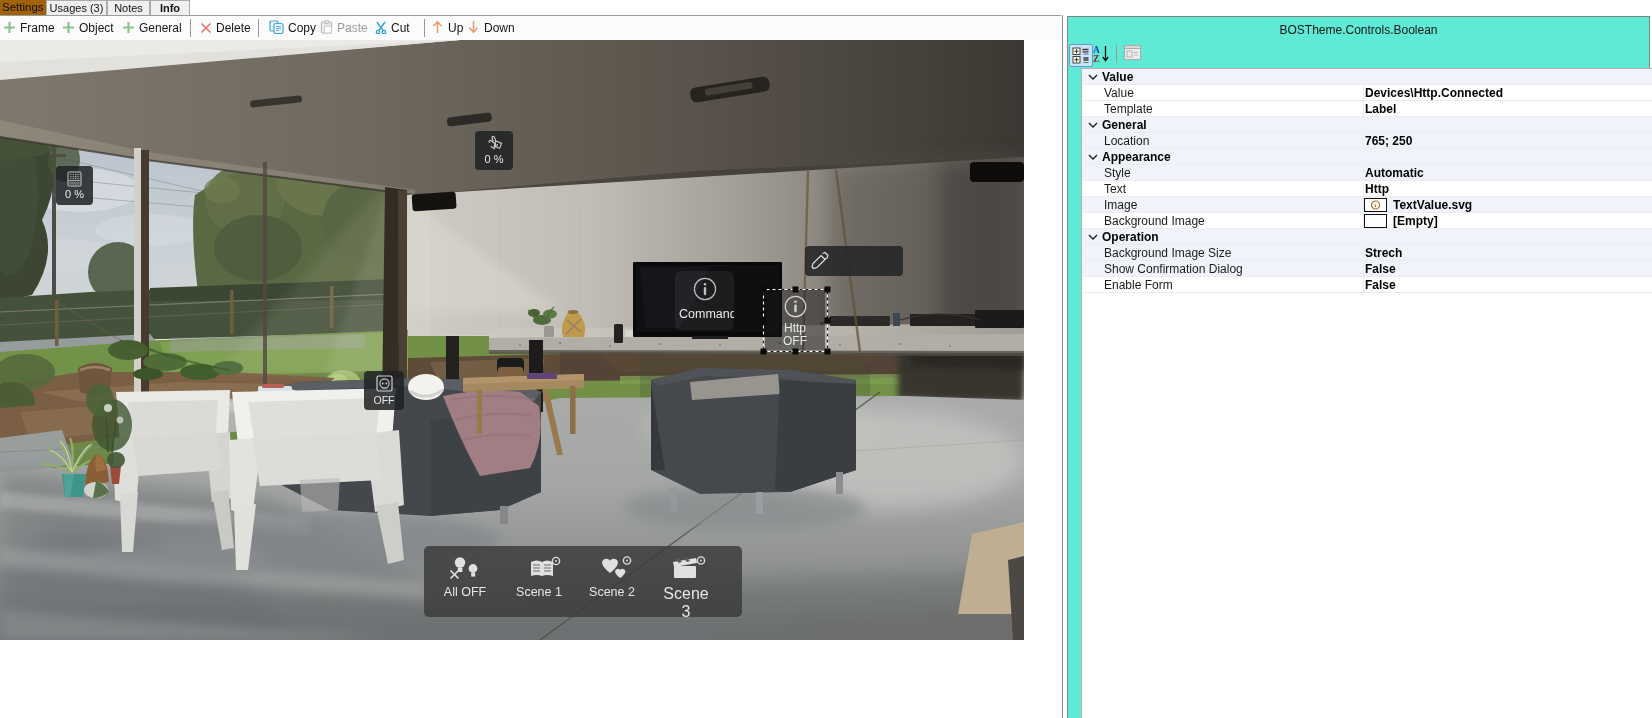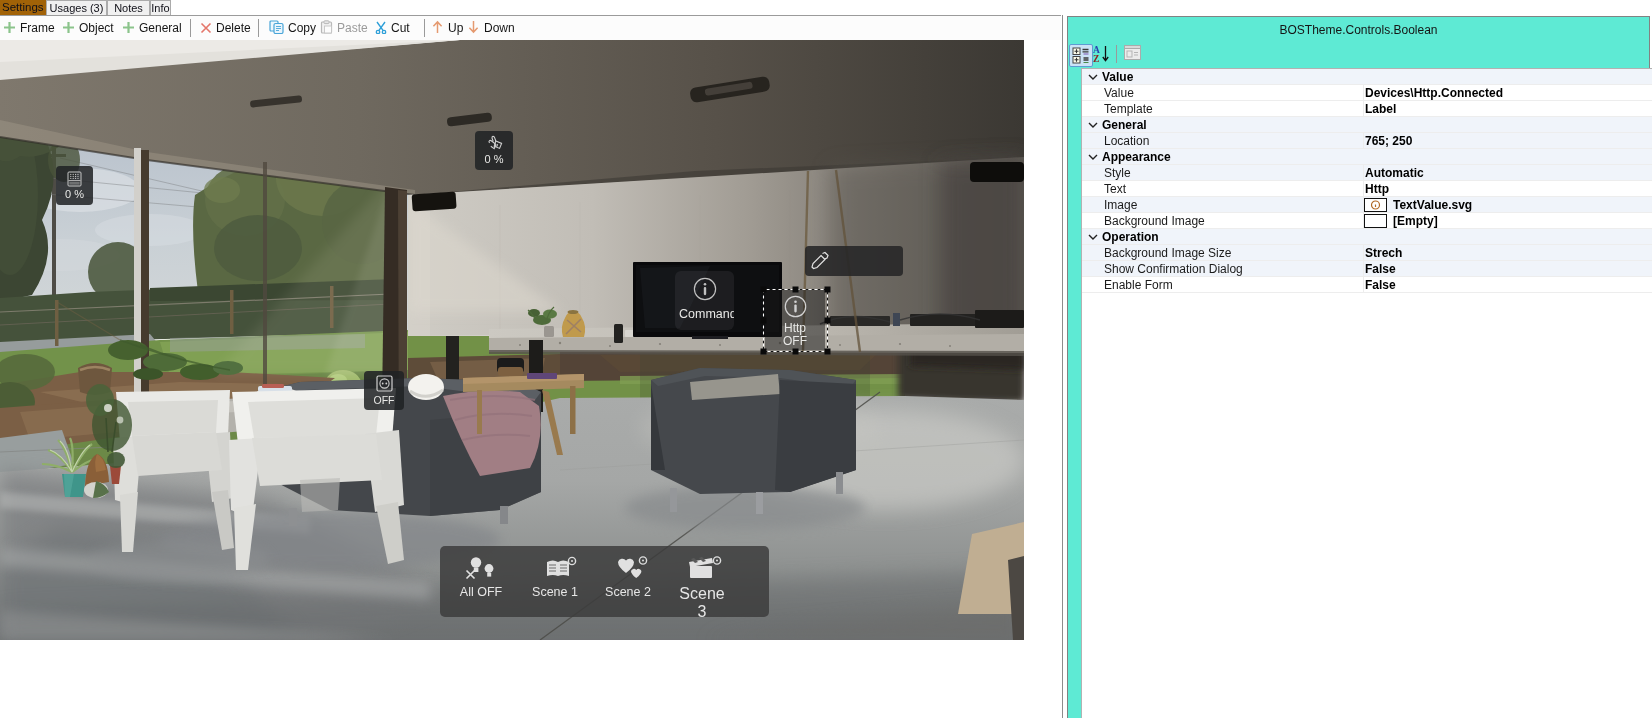--- a/index.html
+++ b/index.html
@@ -39,21 +39,21 @@
 .grow.cat{font-weight:bold;}
 .grow.cat .nm{left:20px;color:#000;}
 .vcolline{position:absolute;left:281px;top:0;bottom:0;width:1px;background:#ededed;}
 </style>
 </head>
 <body>
 
 <div class="tab active" style="left:0;width:46px;text-align:left;padding-left:2px;">Settings</div>
 <div class="tab" style="left:46px;width:61px;">Usages (3)</div>
 <div class="tab" style="left:107px;width:43px;">Notes</div>
-<div class="tab" style="left:150px;width:21px;">Info</div>
+<div class="tab" style="left:150px;width:40px;font-weight:bold;">Info</div>
 <div class="tabline"></div>
 
 <div class="toolbar">
  <span class="tbi" style="left:3px;"><svg width="13" height="13">
         <path d="M6.5 1v11M1 6.5h11" stroke="#8bc48b" stroke-width="2.2" fill="none"></path>
       </svg>Frame</span>
  <span class="tbi" style="left:62px;"><svg width="13" height="13">
         <path d="M6.5 1v11M1 6.5h11" stroke="#8bc48b" stroke-width="2.2" fill="none"></path>
       </svg>Object</span>
  <span class="tbi" style="left:122px;"><svg width="13" height="13">
@@ -467,21 +467,21 @@
 <div class="wg" style="left:364px;top:371px;width:40px;height:39px;">
   <svg width="17" height="17" style="margin-top:4px;">
       <rect x="1" y="1" width="15" height="15" rx="1.5" fill="none" stroke="#d0d0d0" stroke-width="1.2"></rect>
   <circle cx="8.5" cy="8.5" r="4.6" fill="none" stroke="#d0d0d0" stroke-width="1.1"></circle>
   <circle cx="6.7" cy="8.5" r="0.9" fill="#d0d0d0"></circle>
       <circle cx="10.3" cy="8.5" r="0.9" fill="#d0d0d0"></circle>
     </svg>
   <div class="lbl" style="top:23px;font-size:10.5px;">OFF</div>
 </div>
 
-<div class="wg" style="left:440px;top:546px;width:318px;height:71px;background:rgba(60,60,60,0.84);border-radius:5px;padding-left:11px;">
+<div class="wg" style="left:424px;top:546px;width:318px;height:71px;background:rgba(60,60,60,0.84);border-radius:5px;">
   <svg width="302" height="44" style="position:absolute;left:0;top:8px;">
 
     <g>
       <circle cx="36" cy="8.5" r="5.2" fill="#e0e0e0"></circle>
       <rect x="33.8" y="13.6" width="4.6" height="4.4" fill="#e0e0e0"></rect>
       <circle cx="49" cy="14.5" r="4.4" fill="#e0e0e0"></circle>
       <rect x="47.2" y="18.8" width="4" height="3.8" fill="#e0e0e0"></rect>
       <path d="M26.5 16.5 L34.5 24.5 M34.5 16.5 L26.5 24.5" stroke="#e0e0e0" stroke-width="1.7"></path>
     </g>
 

